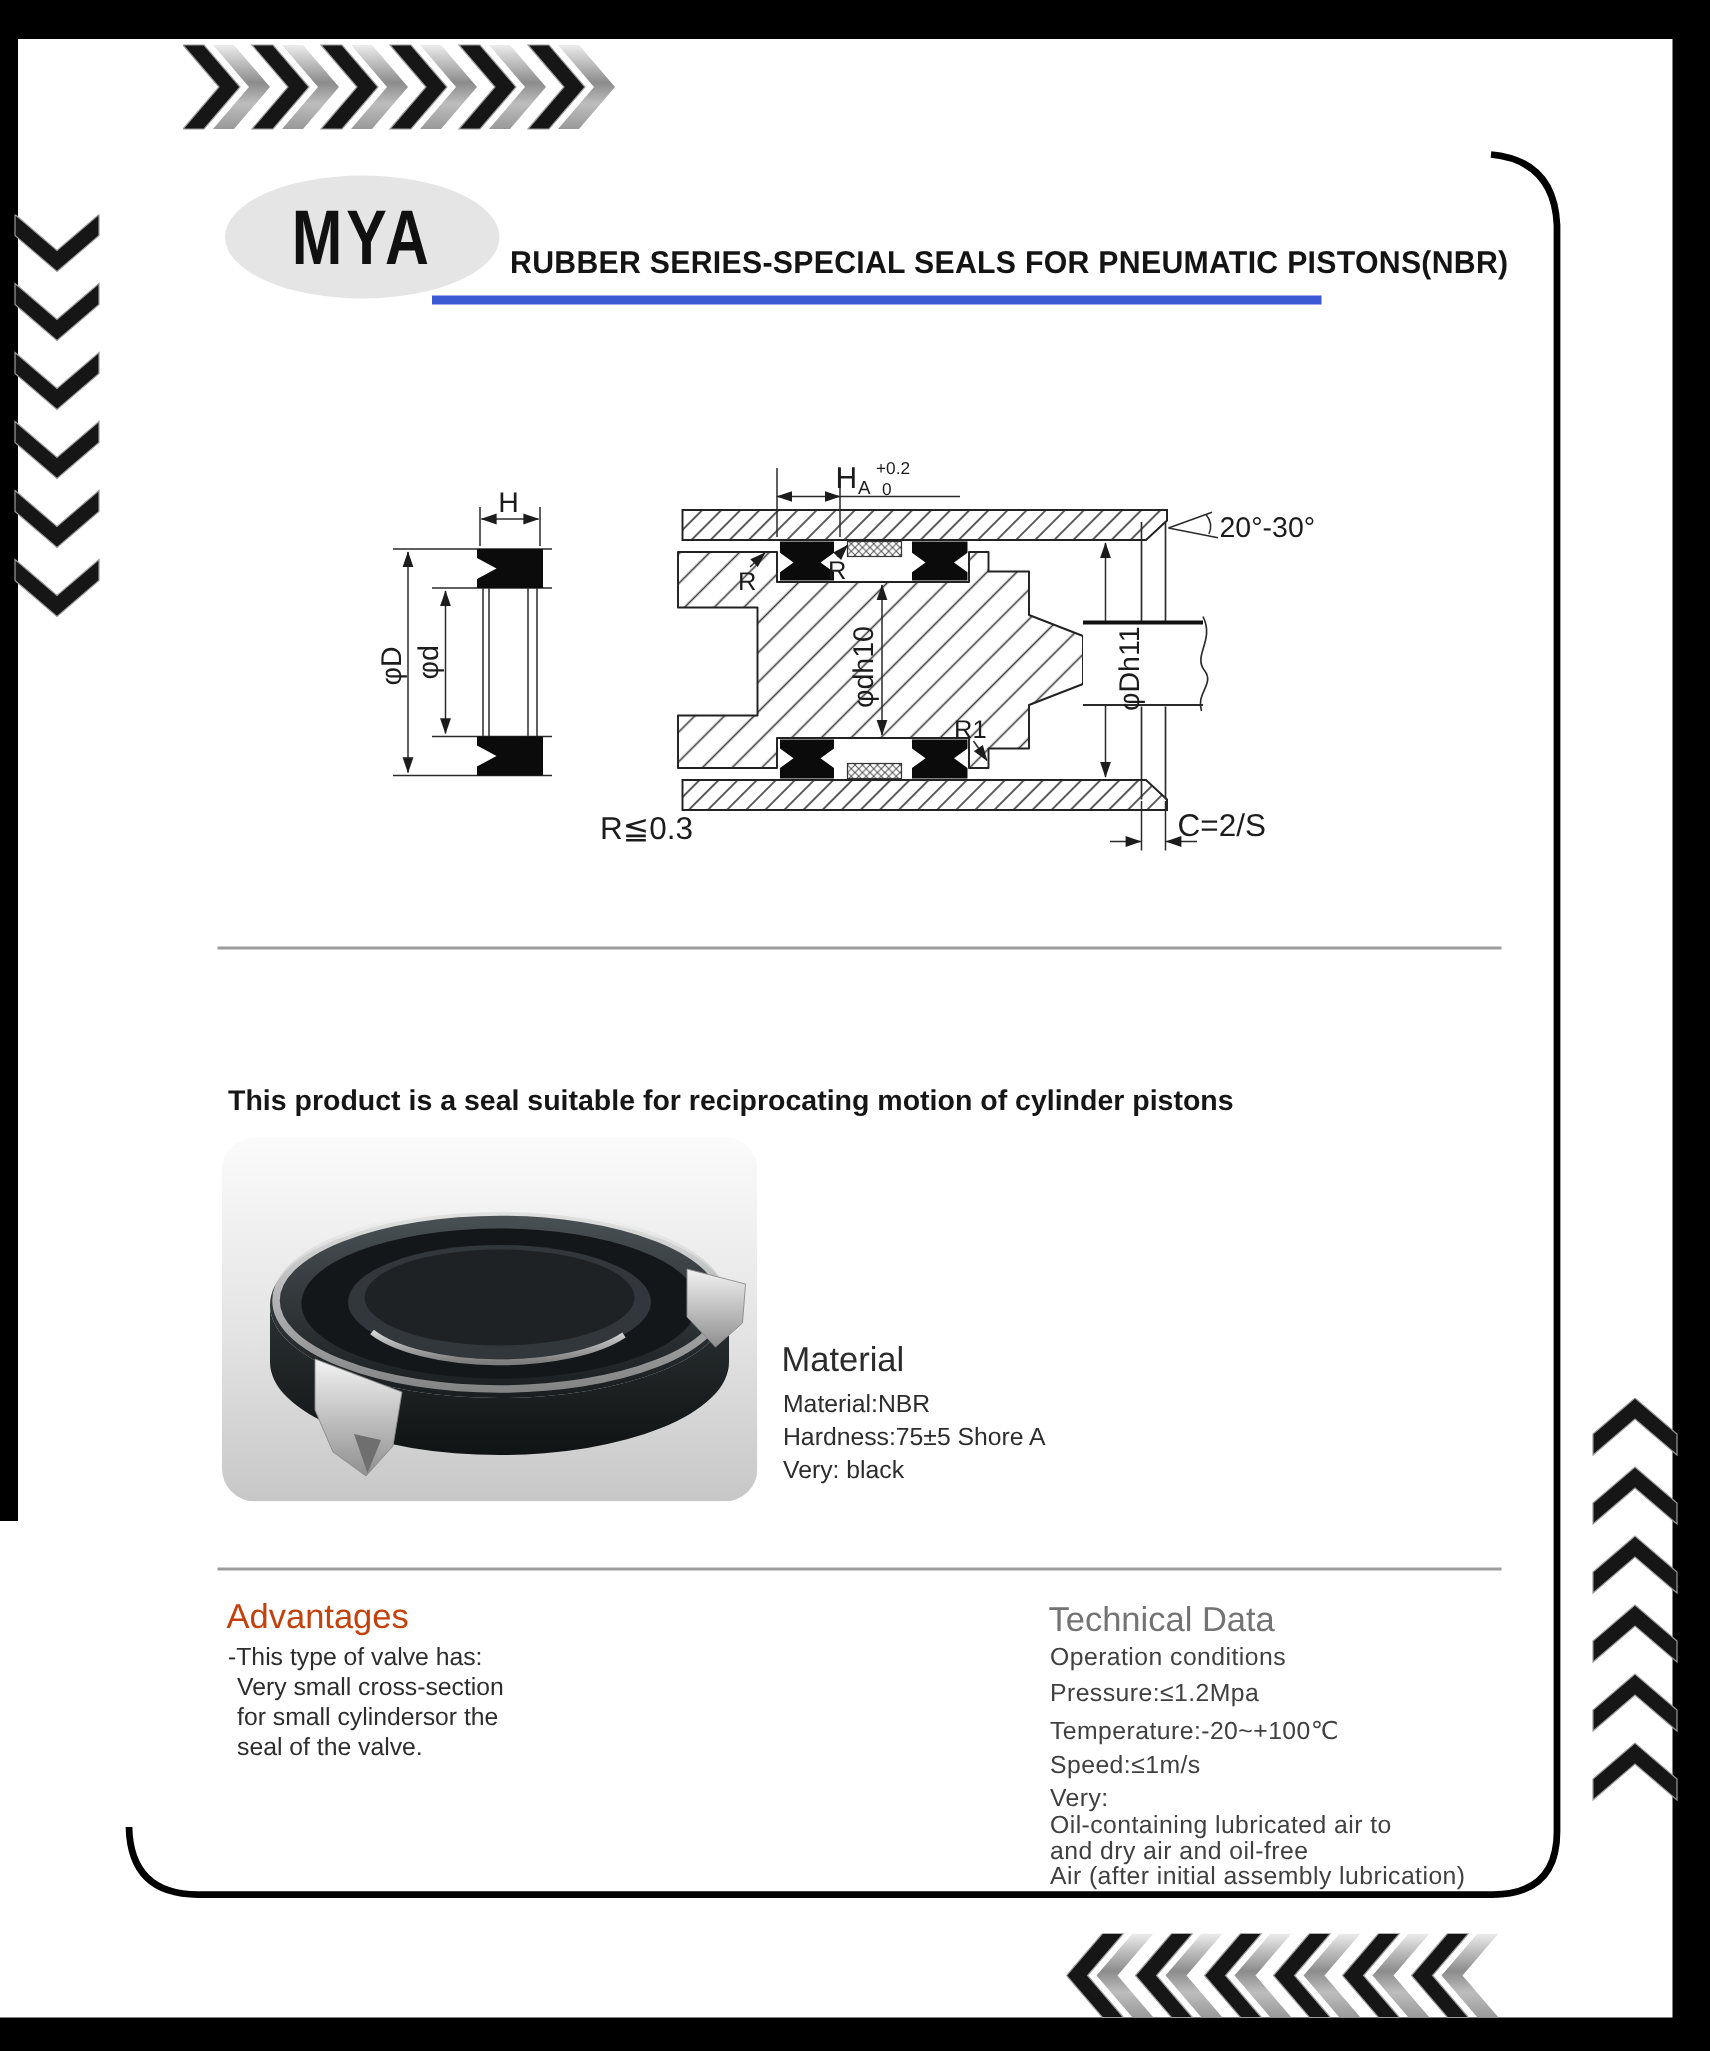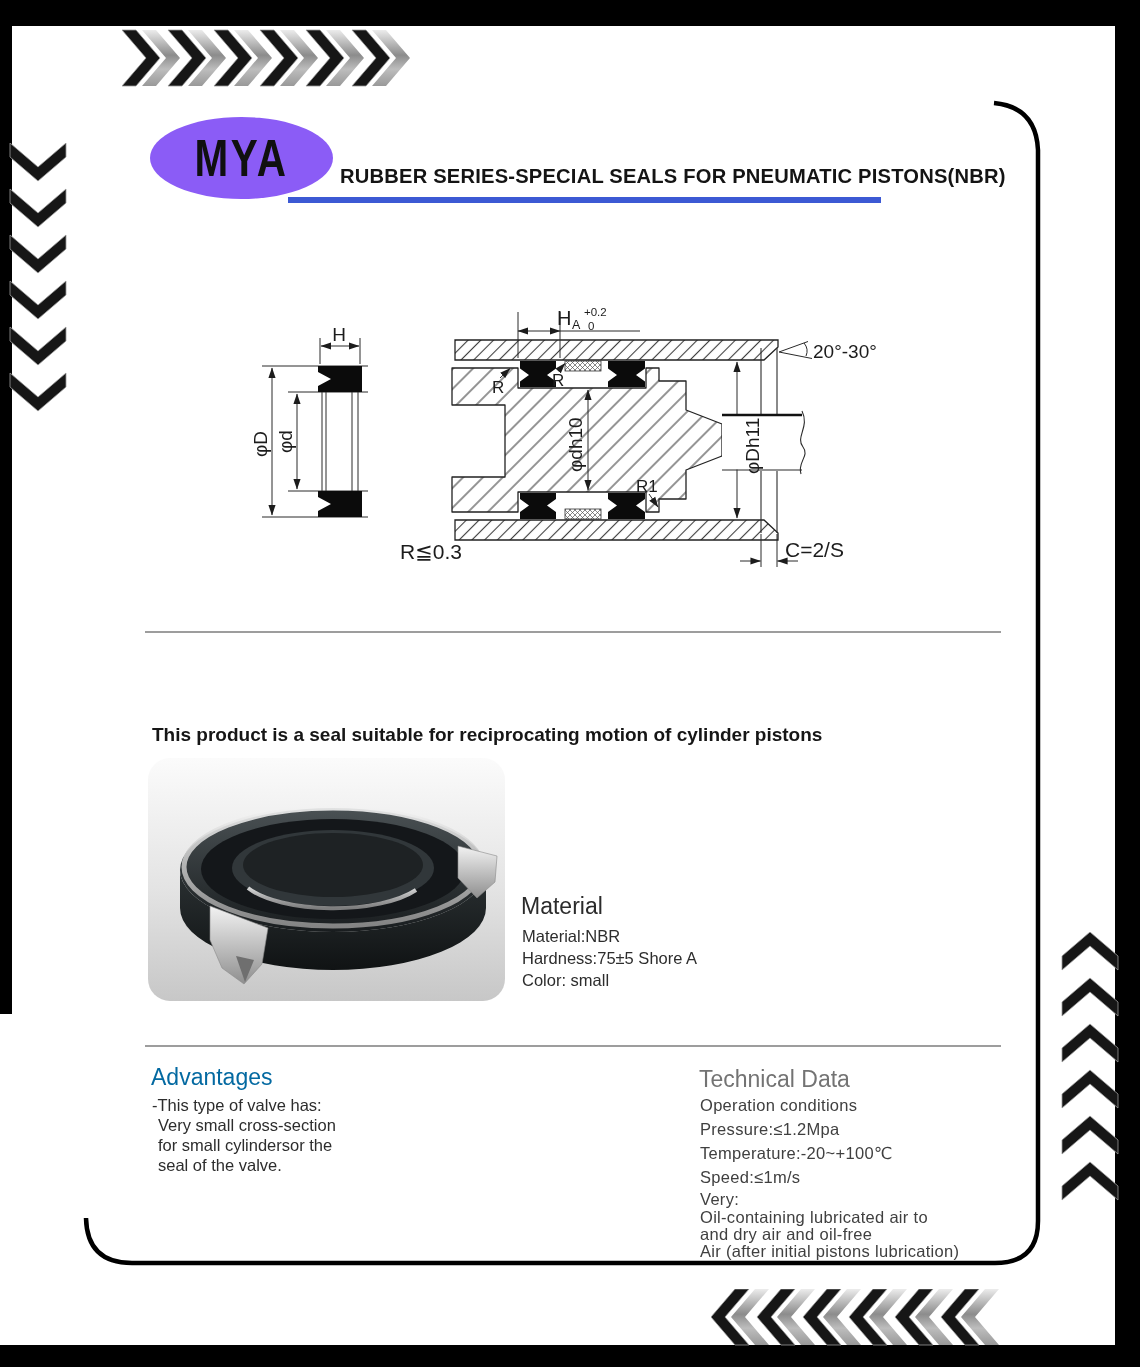--- a/index.html
+++ b/index.html
@@ -2,36 +2,36 @@
 <html><head>
 <meta charset="utf-8">
 <style>
   html,body{margin:0;padding:0;background:#fff;}
   #page{position:relative;width:1140px;height:1367px;background:#ffffff;overflow:hidden;
         font-family:"Liberation Sans","DejaVu Sans",sans-serif;color:#222;}
   .abs{position:absolute;}
   .bar{position:absolute;background:#000;}
   
   #logo-ellipse{position:absolute;left:150px;top:117px;width:183px;height:82px;border-radius:50%;
-    background:#8b5cf6;display:flex;align-items:center;justify-content:center;}
+    background:#e5e5e5;display:flex;align-items:center;justify-content:center;}
   #logo-text{font-size:46px;font-weight:900;letter-spacing:3px;color:#101010;transform:scale(.88,1.12);}
   #page-title{position:absolute;left:340px;top:164px;width:560px;font-size:21px;font-weight:800;
     color:#141414;letter-spacing:.2px;transform:scaleX(.96);transform-origin:left center;white-space:nowrap;}
   #title-underline{position:absolute;left:288px;top:197px;width:593px;height:6px;background:#3c59d4;}
   
   .divider{position:absolute;left:145px;width:856px;height:2px;background:#9d9d9d;}
   
   #description{position:absolute;left:152px;top:691px;font-size:19px;font-weight:600;color:#161616;margin-top:33px;}
   
   #product-box{position:absolute;left:148px;top:758px;width:357px;height:243px;border-radius:22px;overflow:hidden;}
   
   #material-heading{position:absolute;left:521px;top:893px;font-size:23px;color:#2b2b2b;text-align:center;}
   .mat-item{position:absolute;left:522px;font-size:16.5px;color:#2d2d2d;}
   
-  #advantages-heading{position:absolute;left:151px;top:1064px;font-size:23px;color:#0369a1;}
+  #advantages-heading{position:absolute;left:151px;top:1064px;font-size:23px;color:#c2410c;}
   .adv-line{position:absolute;left:152px;font-size:16.5px;color:#2d2d2d;}
   .adv-indent{padding-left:6px;}
   
   #technical-heading{position:absolute;left:699px;top:1066px;font-size:23px;color:#737373;}
   .tech-line{position:absolute;left:700px;font-size:16.5px;color:#404040;letter-spacing:.3px;}
   svg text{font-family:"Liberation Sans","DejaVu Sans",sans-serif;fill:#1c1c1c;}
 </style>
 </head>
 <body>
 
@@ -278,33 +278,33 @@
         <path d="M62,148 L120,170 L114,206 L96,226 L74,210 L62,182 Z" fill="url(#gSilver)" stroke="#8a8a8a" stroke-width="0.6"></path>
         <path d="M88,198 L97,224 L106,202 Z" fill="#6f6f6f"></path>
         <path d="M310,88 L349,98 L347,124 L329,140 L310,120 Z" fill="url(#gSilver)" stroke="#8a8a8a" stroke-width="0.6"></path>
       </g>
     </svg>
   </div>
 
   <div id="material-heading">Material</div>
   <div class="mat-item" style="top:927px">Material:NBR</div>
   <div class="mat-item" style="top:949px">Hardness:75±5 Shore A</div>
-  <div class="mat-item" style="top:971px">Color:  small</div>
+  <div class="mat-item" style="top:971px">Very:  black</div>
 
   <div class="divider" style="top:1045px"></div>
 
   <div id="advantages-heading">Advantages</div>
   <div class="adv-line" style="top:1096px">-This type of valve has:</div>
   <div class="adv-line adv-indent" style="top:1116px">Very small cross-section</div>
   <div class="adv-line adv-indent" style="top:1136px">for small cylindersor the</div>
   <div class="adv-line adv-indent" style="top:1156px">seal of the valve.</div>
 
   <div id="technical-heading">Technical Data</div>
   <div class="tech-line" style="top:1096px">Operation conditions</div>
   <div class="tech-line" style="top:1120px">Pressure:≤1.2Mpa</div>
   <div class="tech-line" style="top:1144px">Temperature:-20~+100℃</div>
   <div class="tech-line" style="top:1168px">Speed:≤1m/s</div>
   <div class="tech-line" style="top:1190px">Very:</div>
   <div class="tech-line" style="top:1208px">Oil-containing lubricated air to</div>
   <div class="tech-line" style="top:1225px">and dry air and oil-free</div>
-  <div class="tech-line" style="top:1242px">Air (after initial pistons lubrication)</div>
+  <div class="tech-line" style="top:1242px">Air (after initial assembly lubrication)</div>
 
 </div>
 
 </body></html>

